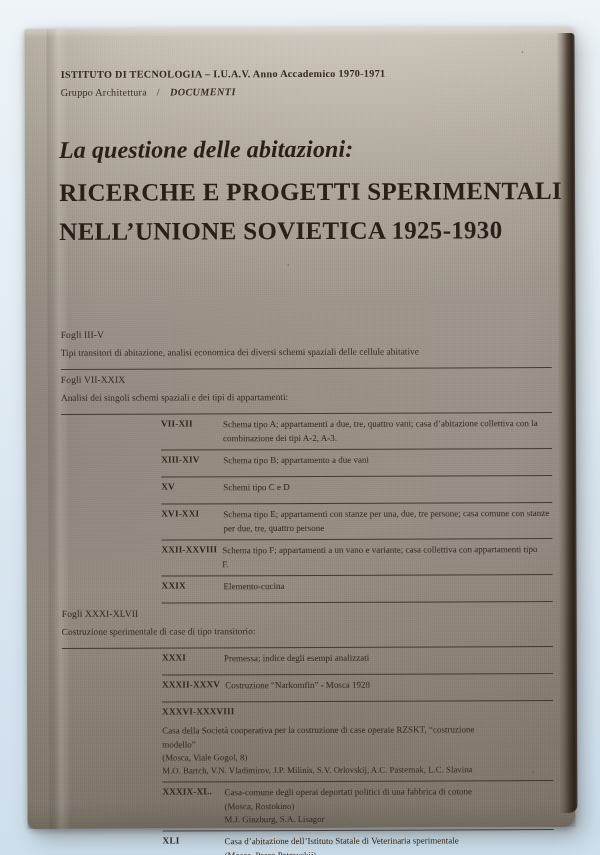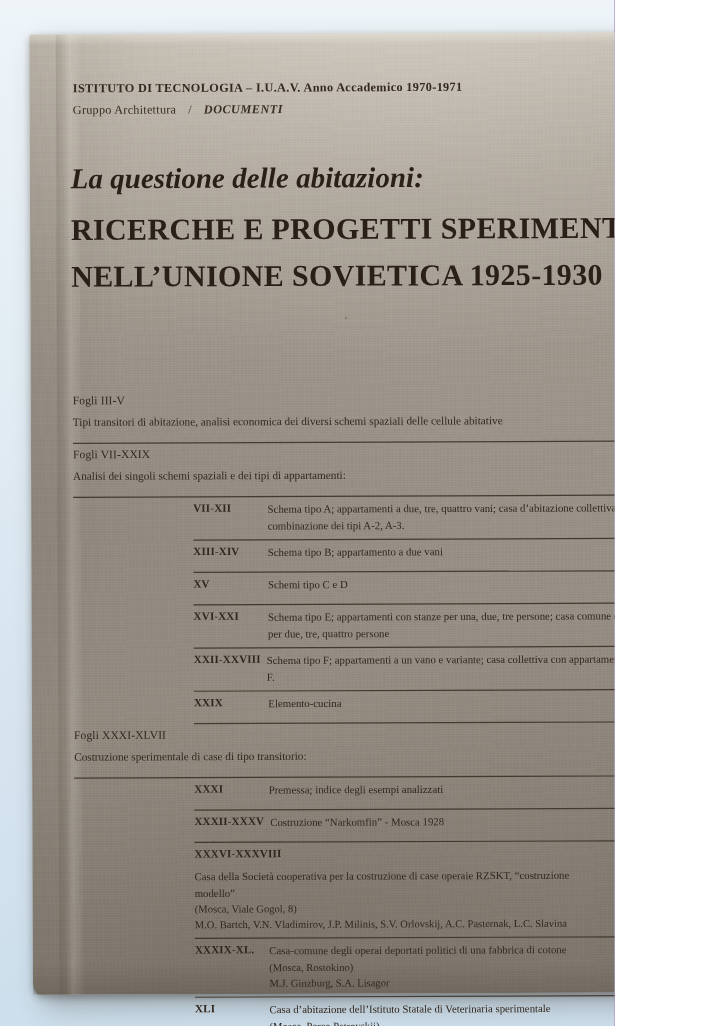--- a/index.html
+++ b/index.html
@@ -3,24 +3,24 @@
 <meta charset="utf-8">
 <style>
   html, body {
     margin: 0;
     padding: 0;
     background: #ffffff;
   }
 
   #screen {
     position: relative;
-    width: 512px;
+    width: 600px;
     height: 855px;
     overflow: hidden;
-    background: #4c1d95;
+    background: #a21caf;
     font-family: "Liberation Serif", "DejaVu Serif", serif;
   }
 
   
   .backdrop {
     position: absolute;
     inset: 0;
     background:
       linear-gradient(180deg, #eef4f8 0%, #e3edf4 32%, #d6e4ef 72%, #cddfec 100%);
   }

